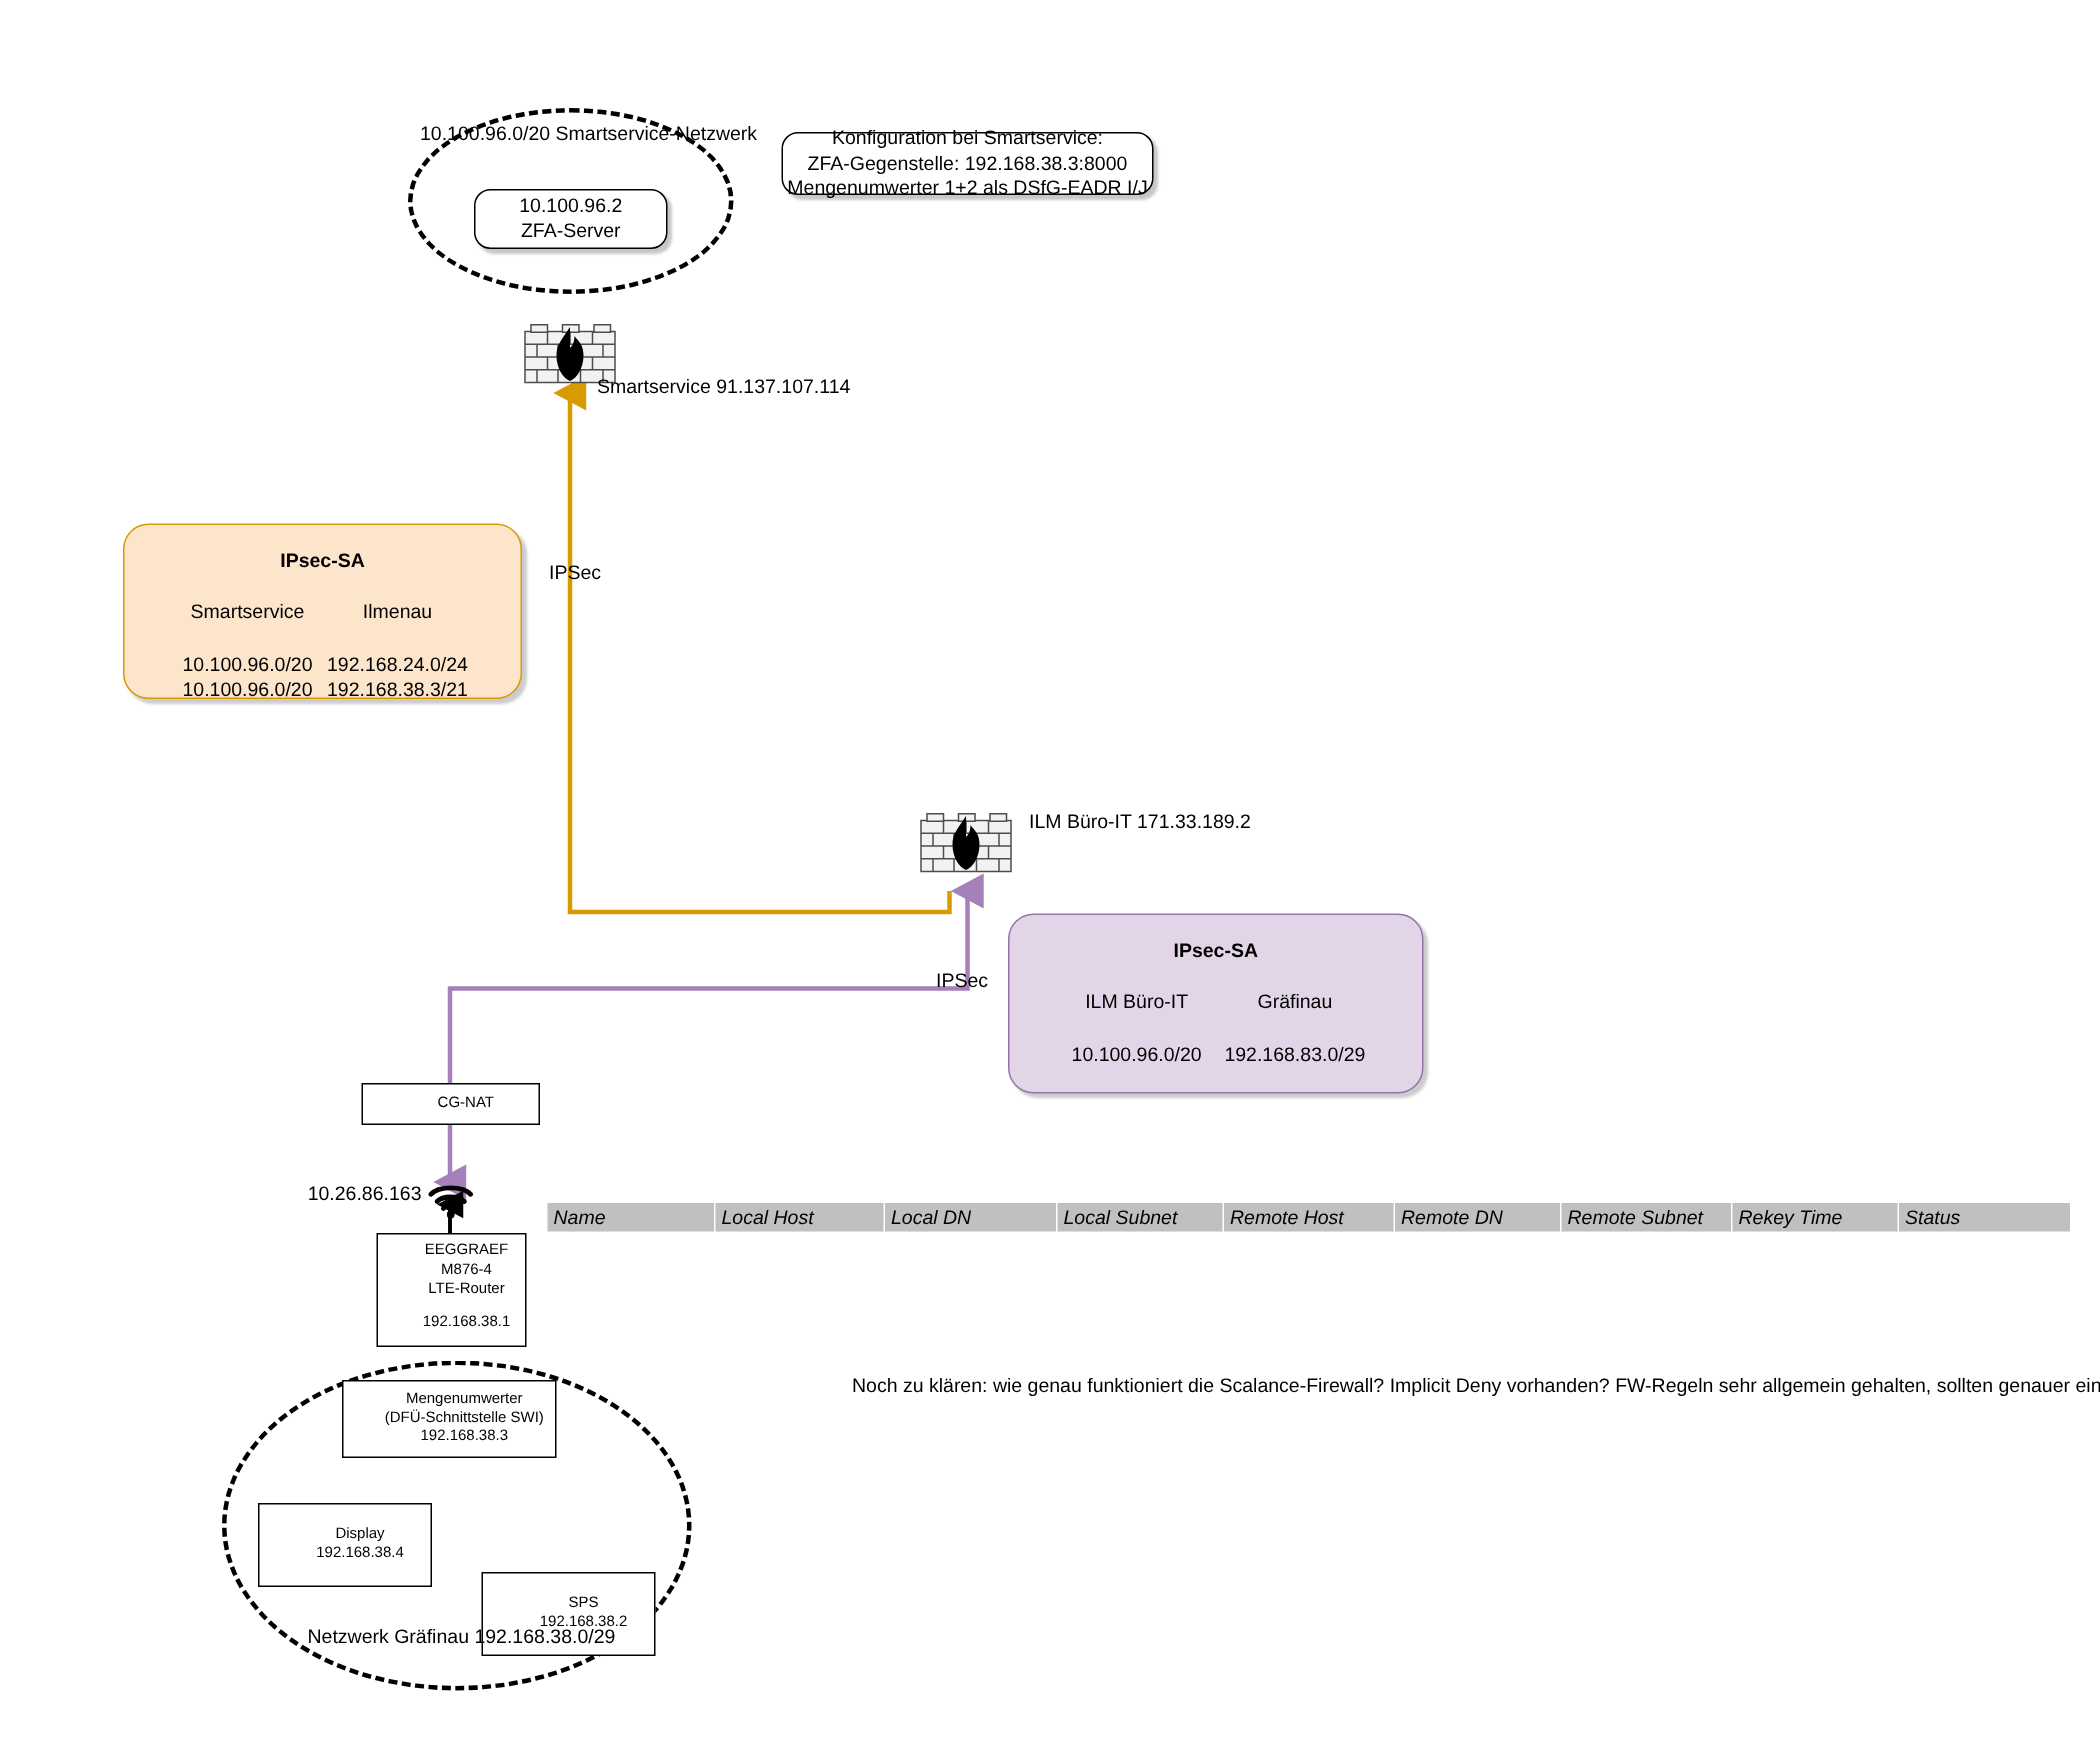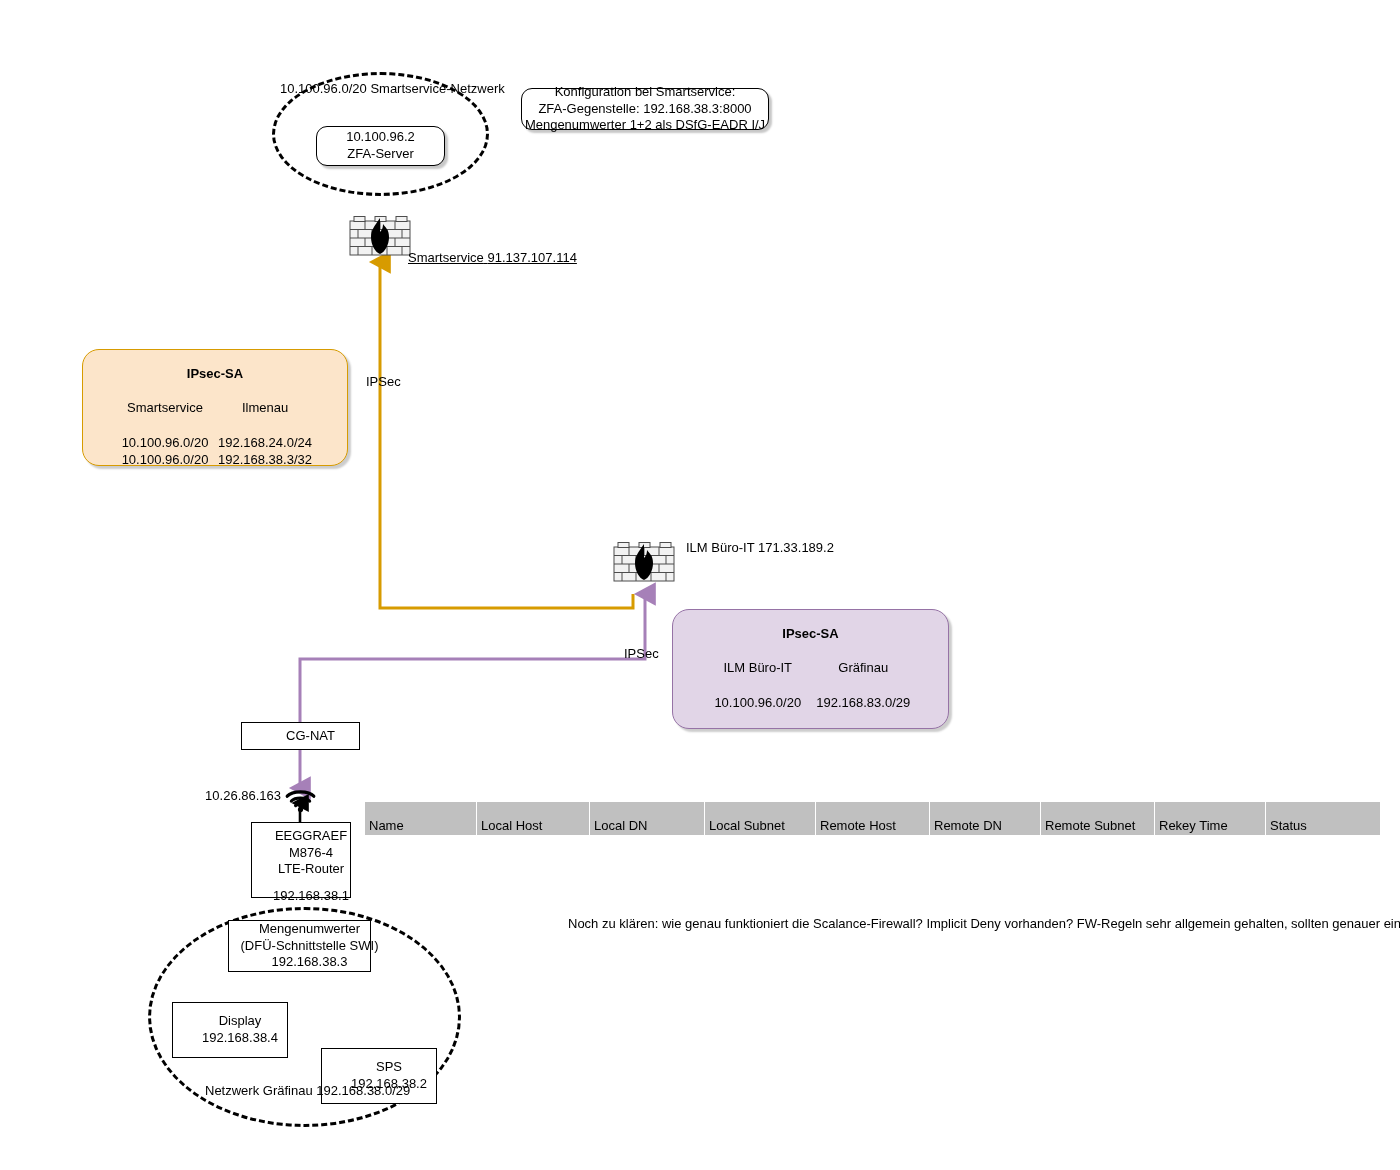--- a/index.html
+++ b/index.html
@@ -38,21 +38,21 @@
     justify-content: center;
     text-align: center;
     line-height: 1.28;
   }
   .node .ln { display: block; white-space: nowrap; }
 
   
   .rect-plain {
     border: 1px solid #000000;
     background: #ffffff;
-    font-size: 13px;
+    font-size: 10px;
     padding-left: 20px;
   }
 
   
   .rbox {
     border: 1px solid #000000;
     border-radius: 11px;
     background: #ffffff;
     font-size: 13px;
     box-shadow: 3px 3px 2px rgba(0,0,0,0.22);
@@ -128,25 +128,26 @@
   
   .sa-table {
     position: absolute;
     border-collapse: separate;
     border-spacing: 1px 1px;
     font-size: 13px;
     background: #ffffff;
   }
   .sa-table th, .sa-table td {
     text-align: left;
-    padding: 16px 4px 2px 4px;
+    padding: 2px 4px 2px 4px;
     font-weight: normal;
     white-space: nowrap;
     height: 17px;
     box-sizing: border-box;
+    font-style: italic;
   }
   .sa-table th { background: #c0c0c0; }
   .sa-table td { background: #dedede; }
 </style>
 </head>
 <body>
 
 <div id="canvas">
 
   <svg id="edges" viewBox="0 0 1400 1170" width="1400" height="1170">
@@ -229,34 +230,34 @@
         <line x1="38" y1="31.5" x2="38" y2="40"></line>
         <line x1="53" y1="31.5" x2="53" y2="40"></line>
       </g>
 
       <g fill="#000000">
         <path d="M31 3 C25 12 22 15 22 22 C22 30 26 37 31 39 C36 37 40 30 40 22
                  C40 15 37 13 34 9 C34 14 32 16 31 17 C31 12 31 7 31 3 Z"></path>
       </g>
     </svg>
   </div>
-  <div class="lbl" style="left:408px; top:250px;text-decoration:underline;">
+  <div class="lbl" style="left:398px; top:250px;">
     <span class="ln">Smartservice</span>
     <span class="ln">91.137.107.114</span>
   </div>
 
   <div class="node sa-orange" style="left:82px; top:349px; width:266px; height:117px;">
     <div class="sa-title">IPsec-SA</div>
     <div class="sa-grid">
       <div class="cell hdr">Smartservice</div>
       <div class="cell hdr">Ilmenau</div>
       <div class="cell">10.100.96.0/20</div>
       <div class="cell">192.168.24.0/24</div>
       <div class="cell">10.100.96.0/20</div>
-      <div class="cell">192.168.38.3/32</div>
+      <div class="cell">192.168.38.3/21</div>
     </div>
   </div>
 
   <div class="lbl" style="left:366px; top:374px;">IPSec</div>
 
 
   <div class="icon" style="left:613px; top:541px; width:62px; height:42px;">
     <svg width="62" height="42" viewBox="0 0 62 42">
       <g stroke="#4d4d4d" stroke-width="1" fill="#f2f2f2">
         <rect x="1" y="6" width="60" height="34"></rect>

